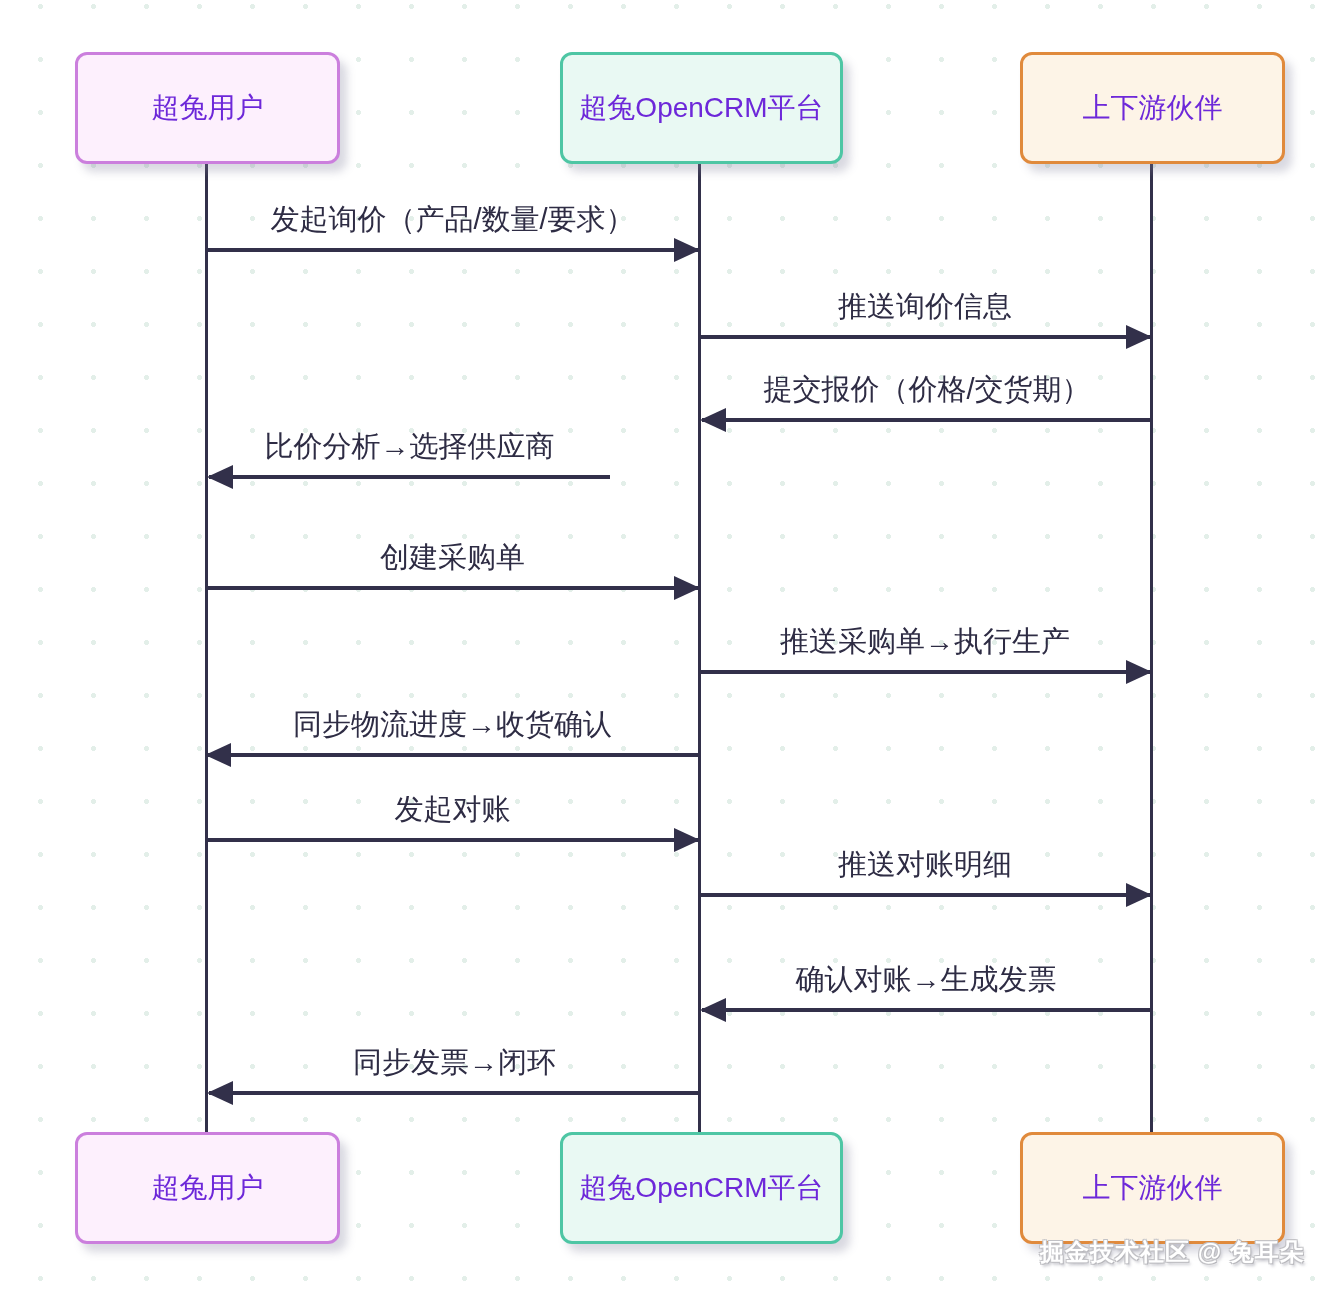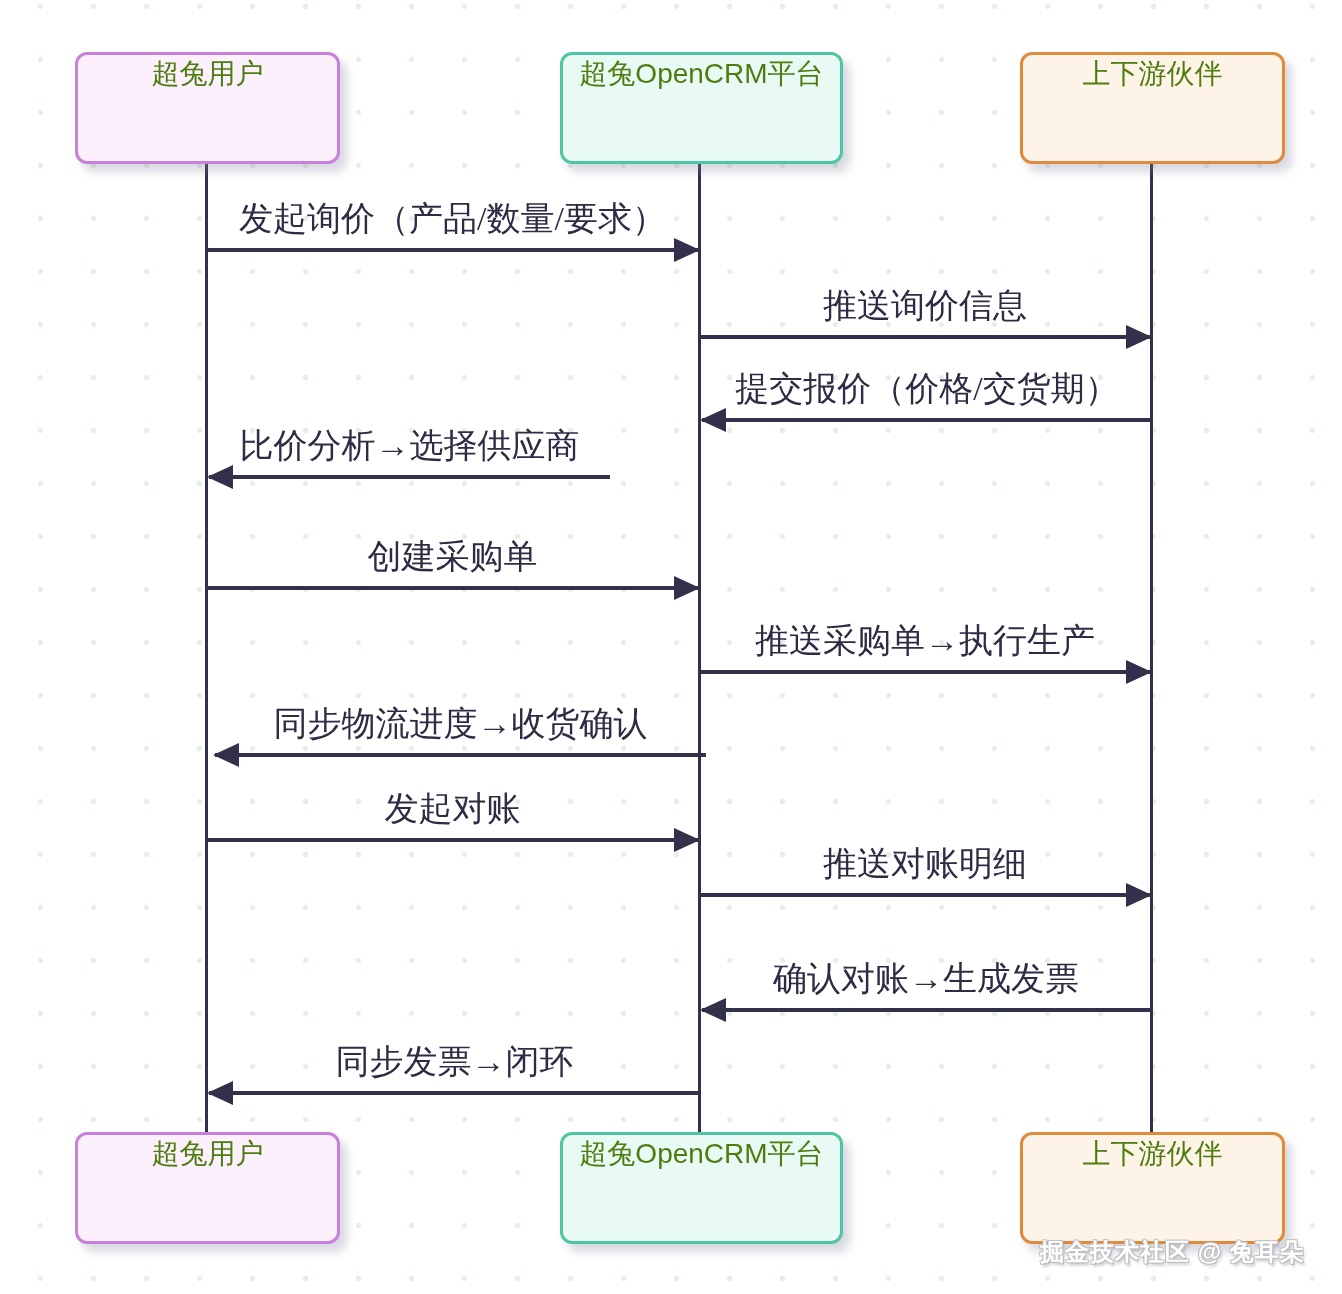--- a/index.html
+++ b/index.html
@@ -24,41 +24,40 @@
   .lifeline{
     position:absolute;
     width:3px;
     background:var(--ink);
   }
   .actor{
     position:absolute;
     height:112px;
     border:3px solid;
     border-radius:12px;
-    display:flex;justify-content:center;
+    display:flex;align-items:center;justify-content:center;
     font-size:28px;
     font-weight:500;
-    color:#4d7c0f;
+    color:#6d28d9;
     box-shadow:7px 8px 8px rgba(130,130,155,0.30);
   }
   .actor.pink{background:var(--pink-bg);border-color:var(--pink-bd);}
   .actor.teal{background:var(--teal-bg);border-color:var(--teal-bd);}
   .actor.orange{background:var(--orange-bg);border-color:var(--orange-bd);}
   .message{
     position:absolute;
   }
   .msg-text{
     height:42px;line-height:42px;
     text-align:center;
-    font-size:34px;
+    font-size:29px;
     font-weight:500;
     color:#2e2c44;
     margin-bottom:8px;
     white-space:nowrap;
-    font-family:Liberation Serif, serif;
   }
   .msg-arrow{
     position:relative;
     height:4px;
     background:var(--ink);
   }
   .head{
     position:absolute;
     width:0;height:0;
     top:-10px;
@@ -144,21 +143,21 @@
       </div>
   </div>
 
   <div class="message" style="left:700px;top:620px;width:450px;">
     <div class="msg-text">推送采购单→执行生产</div>
     <div class="msg-arrow">
         <span class="head right"></span>
       </div>
   </div>
 
-  <div class="message" style="left:215px;top:703px;width:491px;">
+  <div class="message" style="left:207px;top:703px;width:491px;">
     <div class="msg-text">同步物流进度→收货确认</div>
     <div class="msg-arrow">
         <span class="head left"></span>
       </div>
   </div>
 
   <div class="message" style="left:207px;top:788px;width:491px;">
     <div class="msg-text">发起对账</div>
     <div class="msg-arrow">
         <span class="head right"></span>

